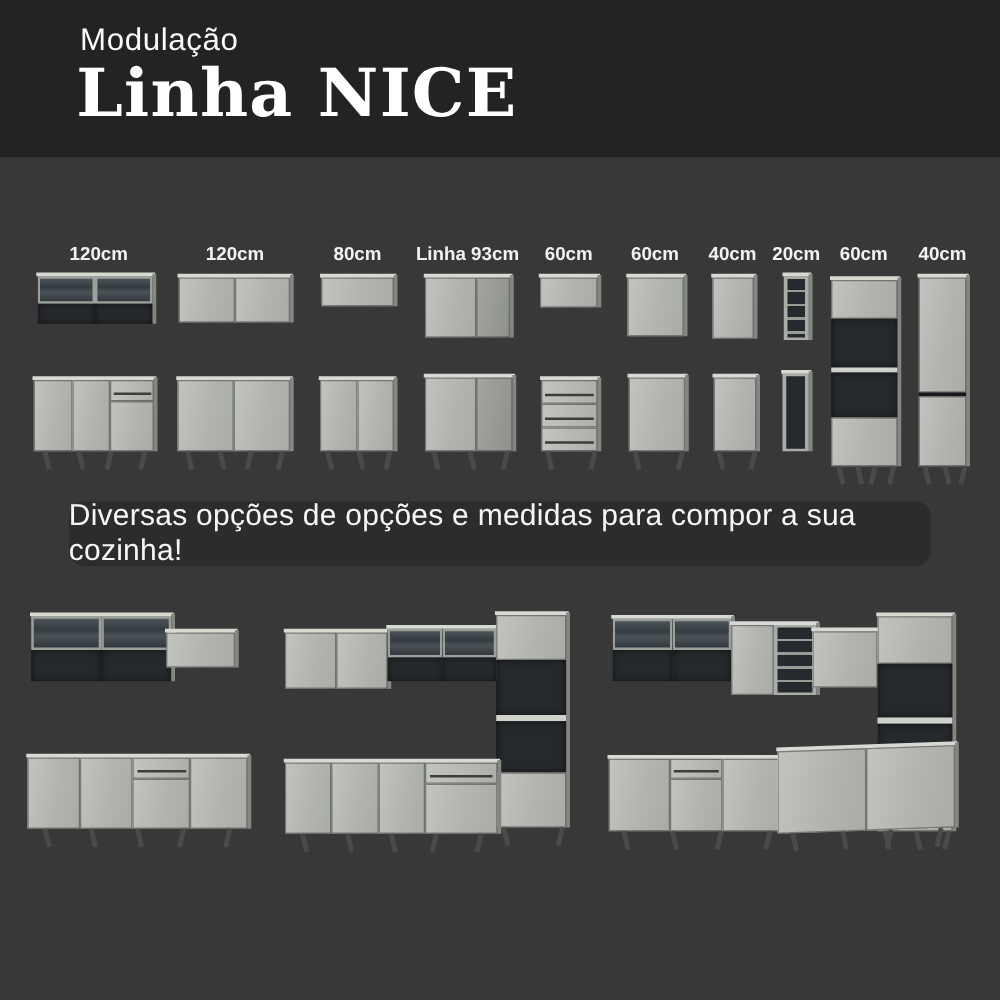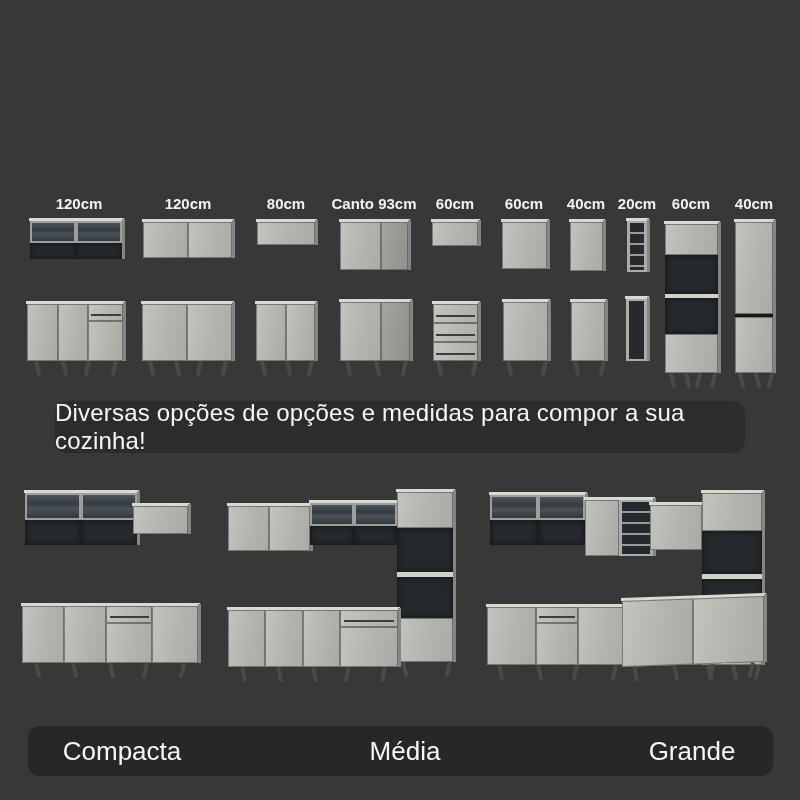--- a/index.html
+++ b/index.html
@@ -83,26 +83,30 @@
   .leg{
     position:absolute;width:4px;height:15px;bottom:-15px;
     background:#4a4a4a;border-radius:1px;transform-origin:top center;
   }
 </style>
 </head>
 <body>
 
 <div id="stage">
 
+  <div id="header">
+    <div id="subtitle">Modulação</div>
+    <div id="title">Linha NICE</div>
+  </div>
 
   <div>
     <div class="size-label" style="left: 79px;">120cm</div>
     <div class="size-label" style="left: 188px;">120cm</div>
     <div class="size-label" style="left: 286px;">80cm</div>
-    <div class="size-label" style="left: 374px;">Canto 93cm</div>
+    <div class="size-label" style="left: 374px;">Linha 93cm</div>
     <div class="size-label" style="left: 455px;">60cm</div>
     <div class="size-label" style="left: 524px;">60cm</div>
     <div class="size-label" style="left: 586px;">40cm</div>
     <div class="size-label" style="left: 637px;">20cm</div>
     <div class="size-label" style="left: 691px;">60cm</div>
     <div class="size-label" style="left: 754px;">40cm</div>
   </div>
 
   <div id="fig">
       <div class="unit" style="left: 30px; top: 221px; width: 92px; height: 38px;">
@@ -465,19 +469,14 @@
         <div class="leg" style="left: 35%; transform: rotate(-13deg);"></div>
         <div class="leg" style="left: 63%; transform: rotate(13deg);"></div>
         <div class="leg" style="left: 91%; transform: rotate(13deg);"></div>
       </div>
     </div>
 
   <div id="banner">
     <span>Diversas opções de opções e medidas para compor a sua cozinha!</span>
   </div>
 
-  <div id="names-bar">
-    <span class="kitchen-name" style="left: 94px;">Compacta</span>
-    <span class="kitchen-name" style="left: 377px;">Média</span>
-    <span class="kitchen-name" style="left: 664px;">Grande</span>
-  </div>
 
 </div>
 
 </body></html>

